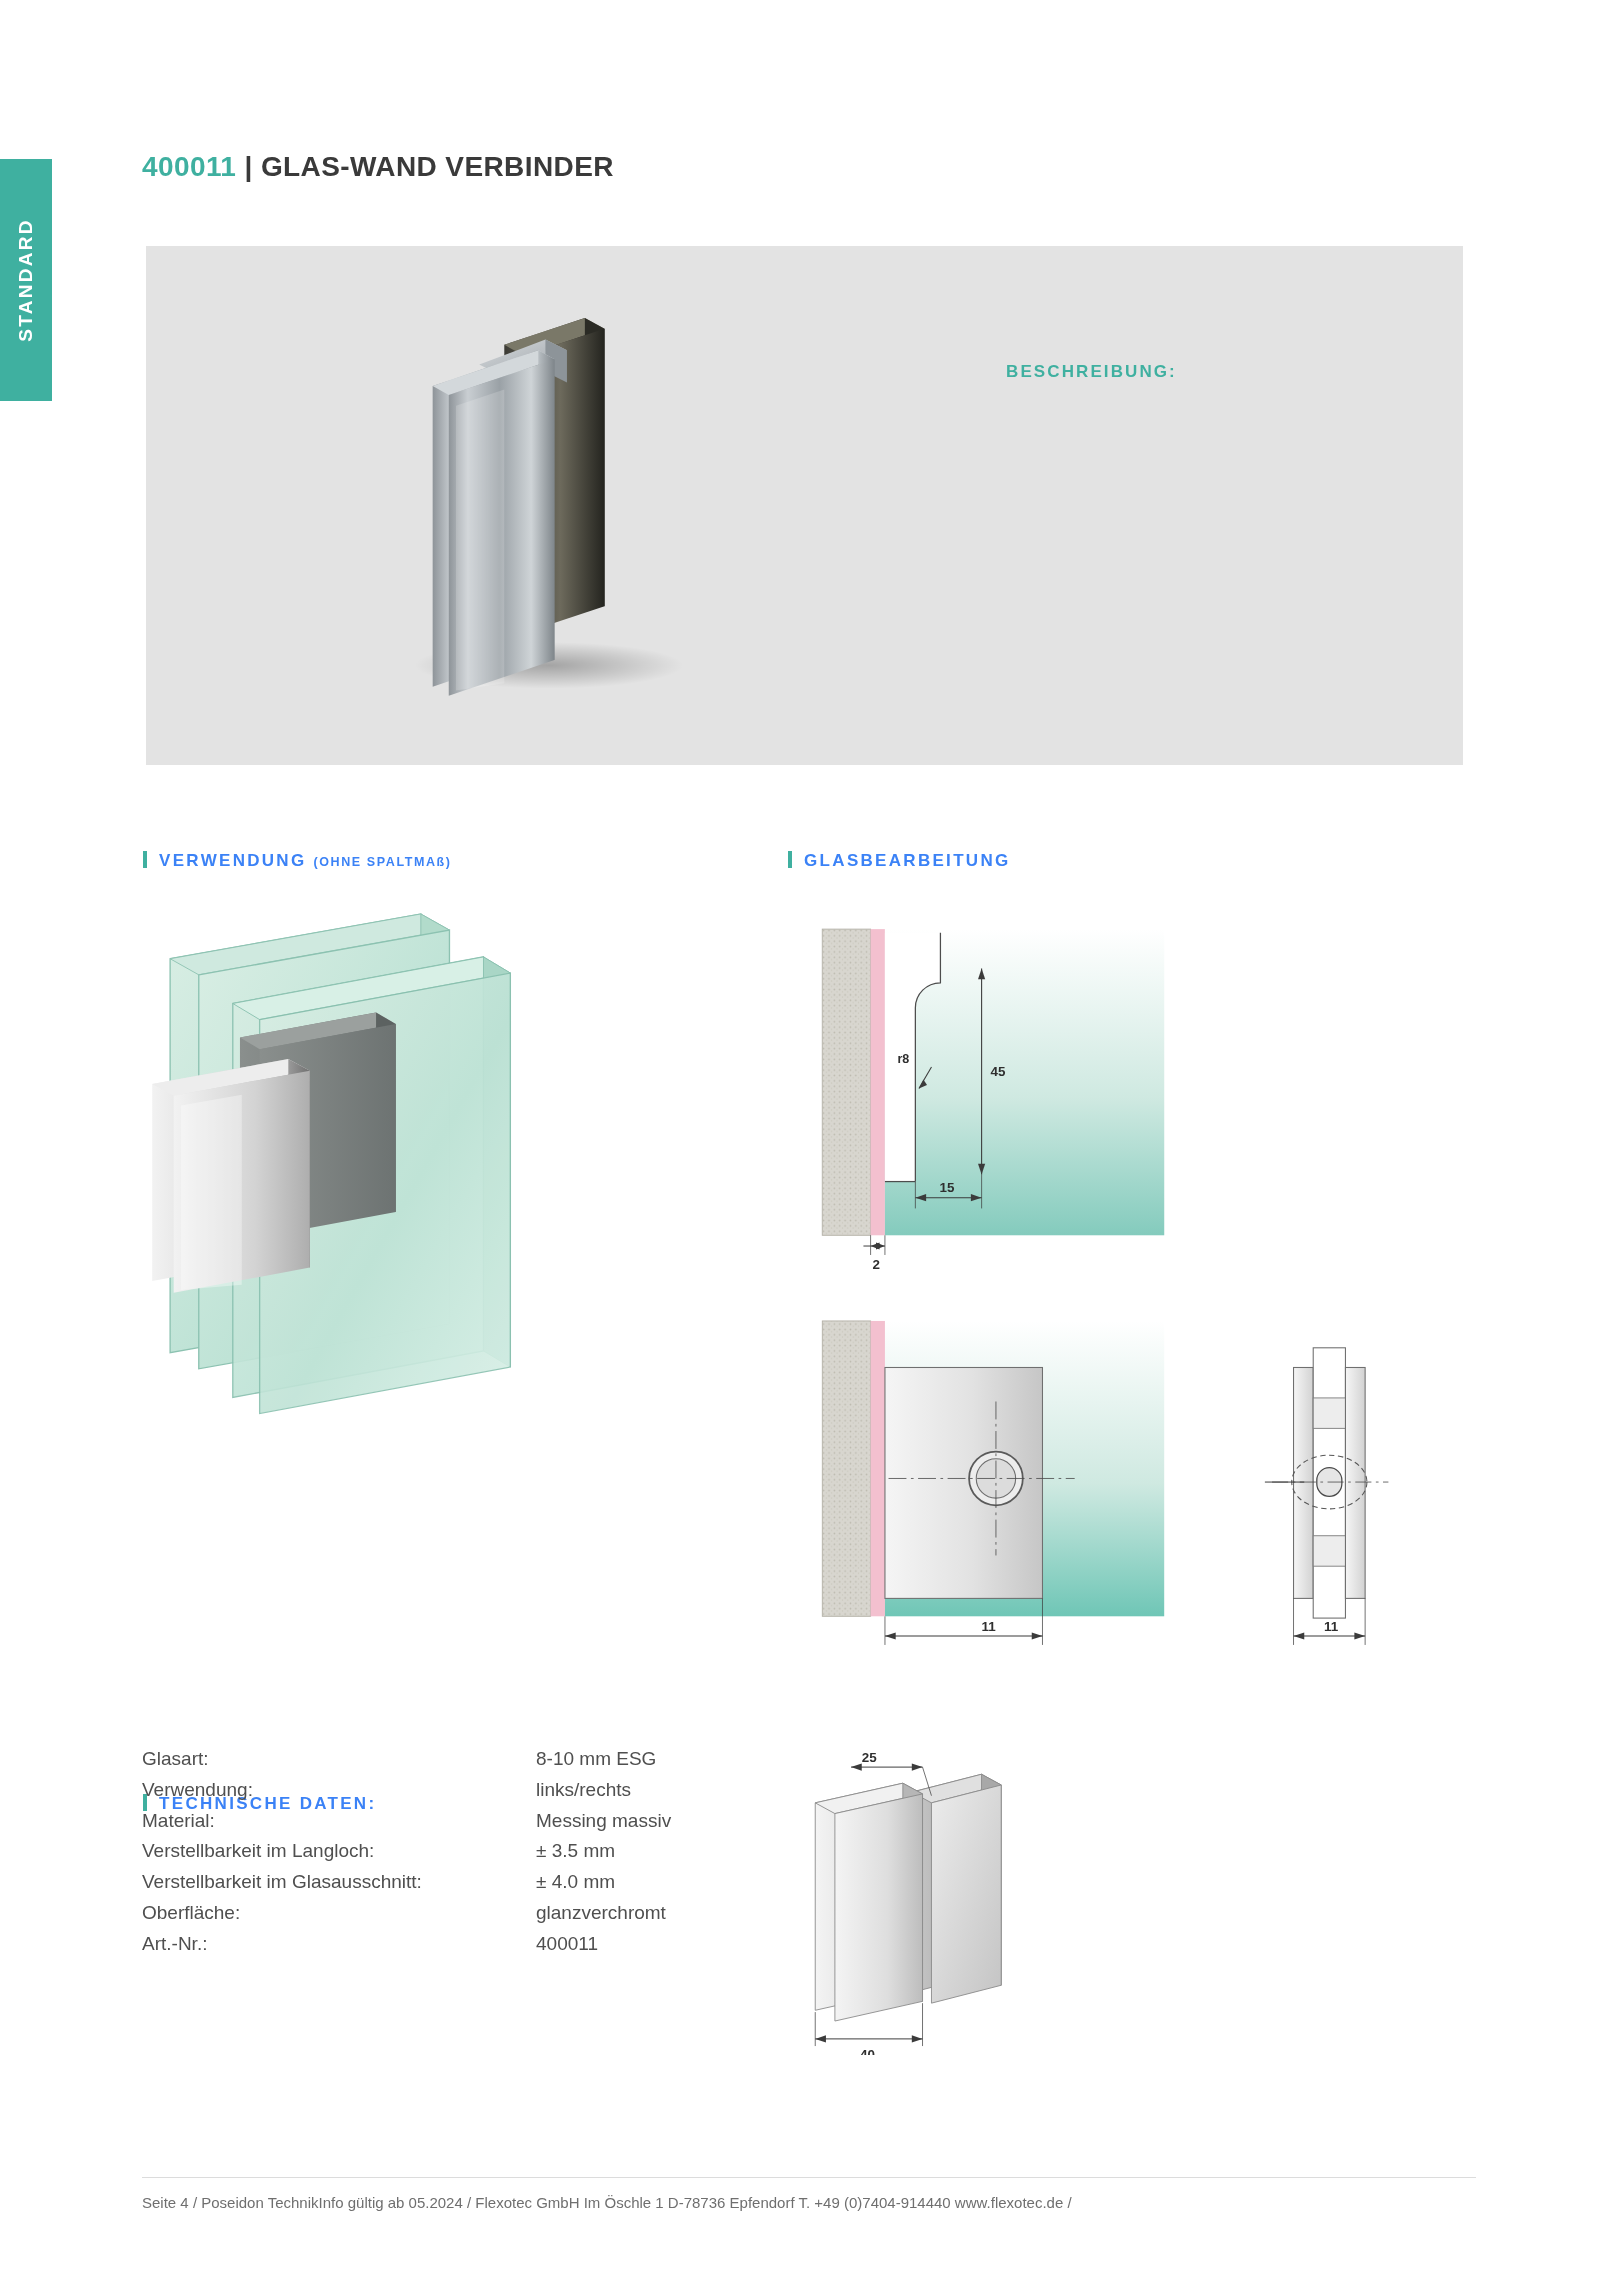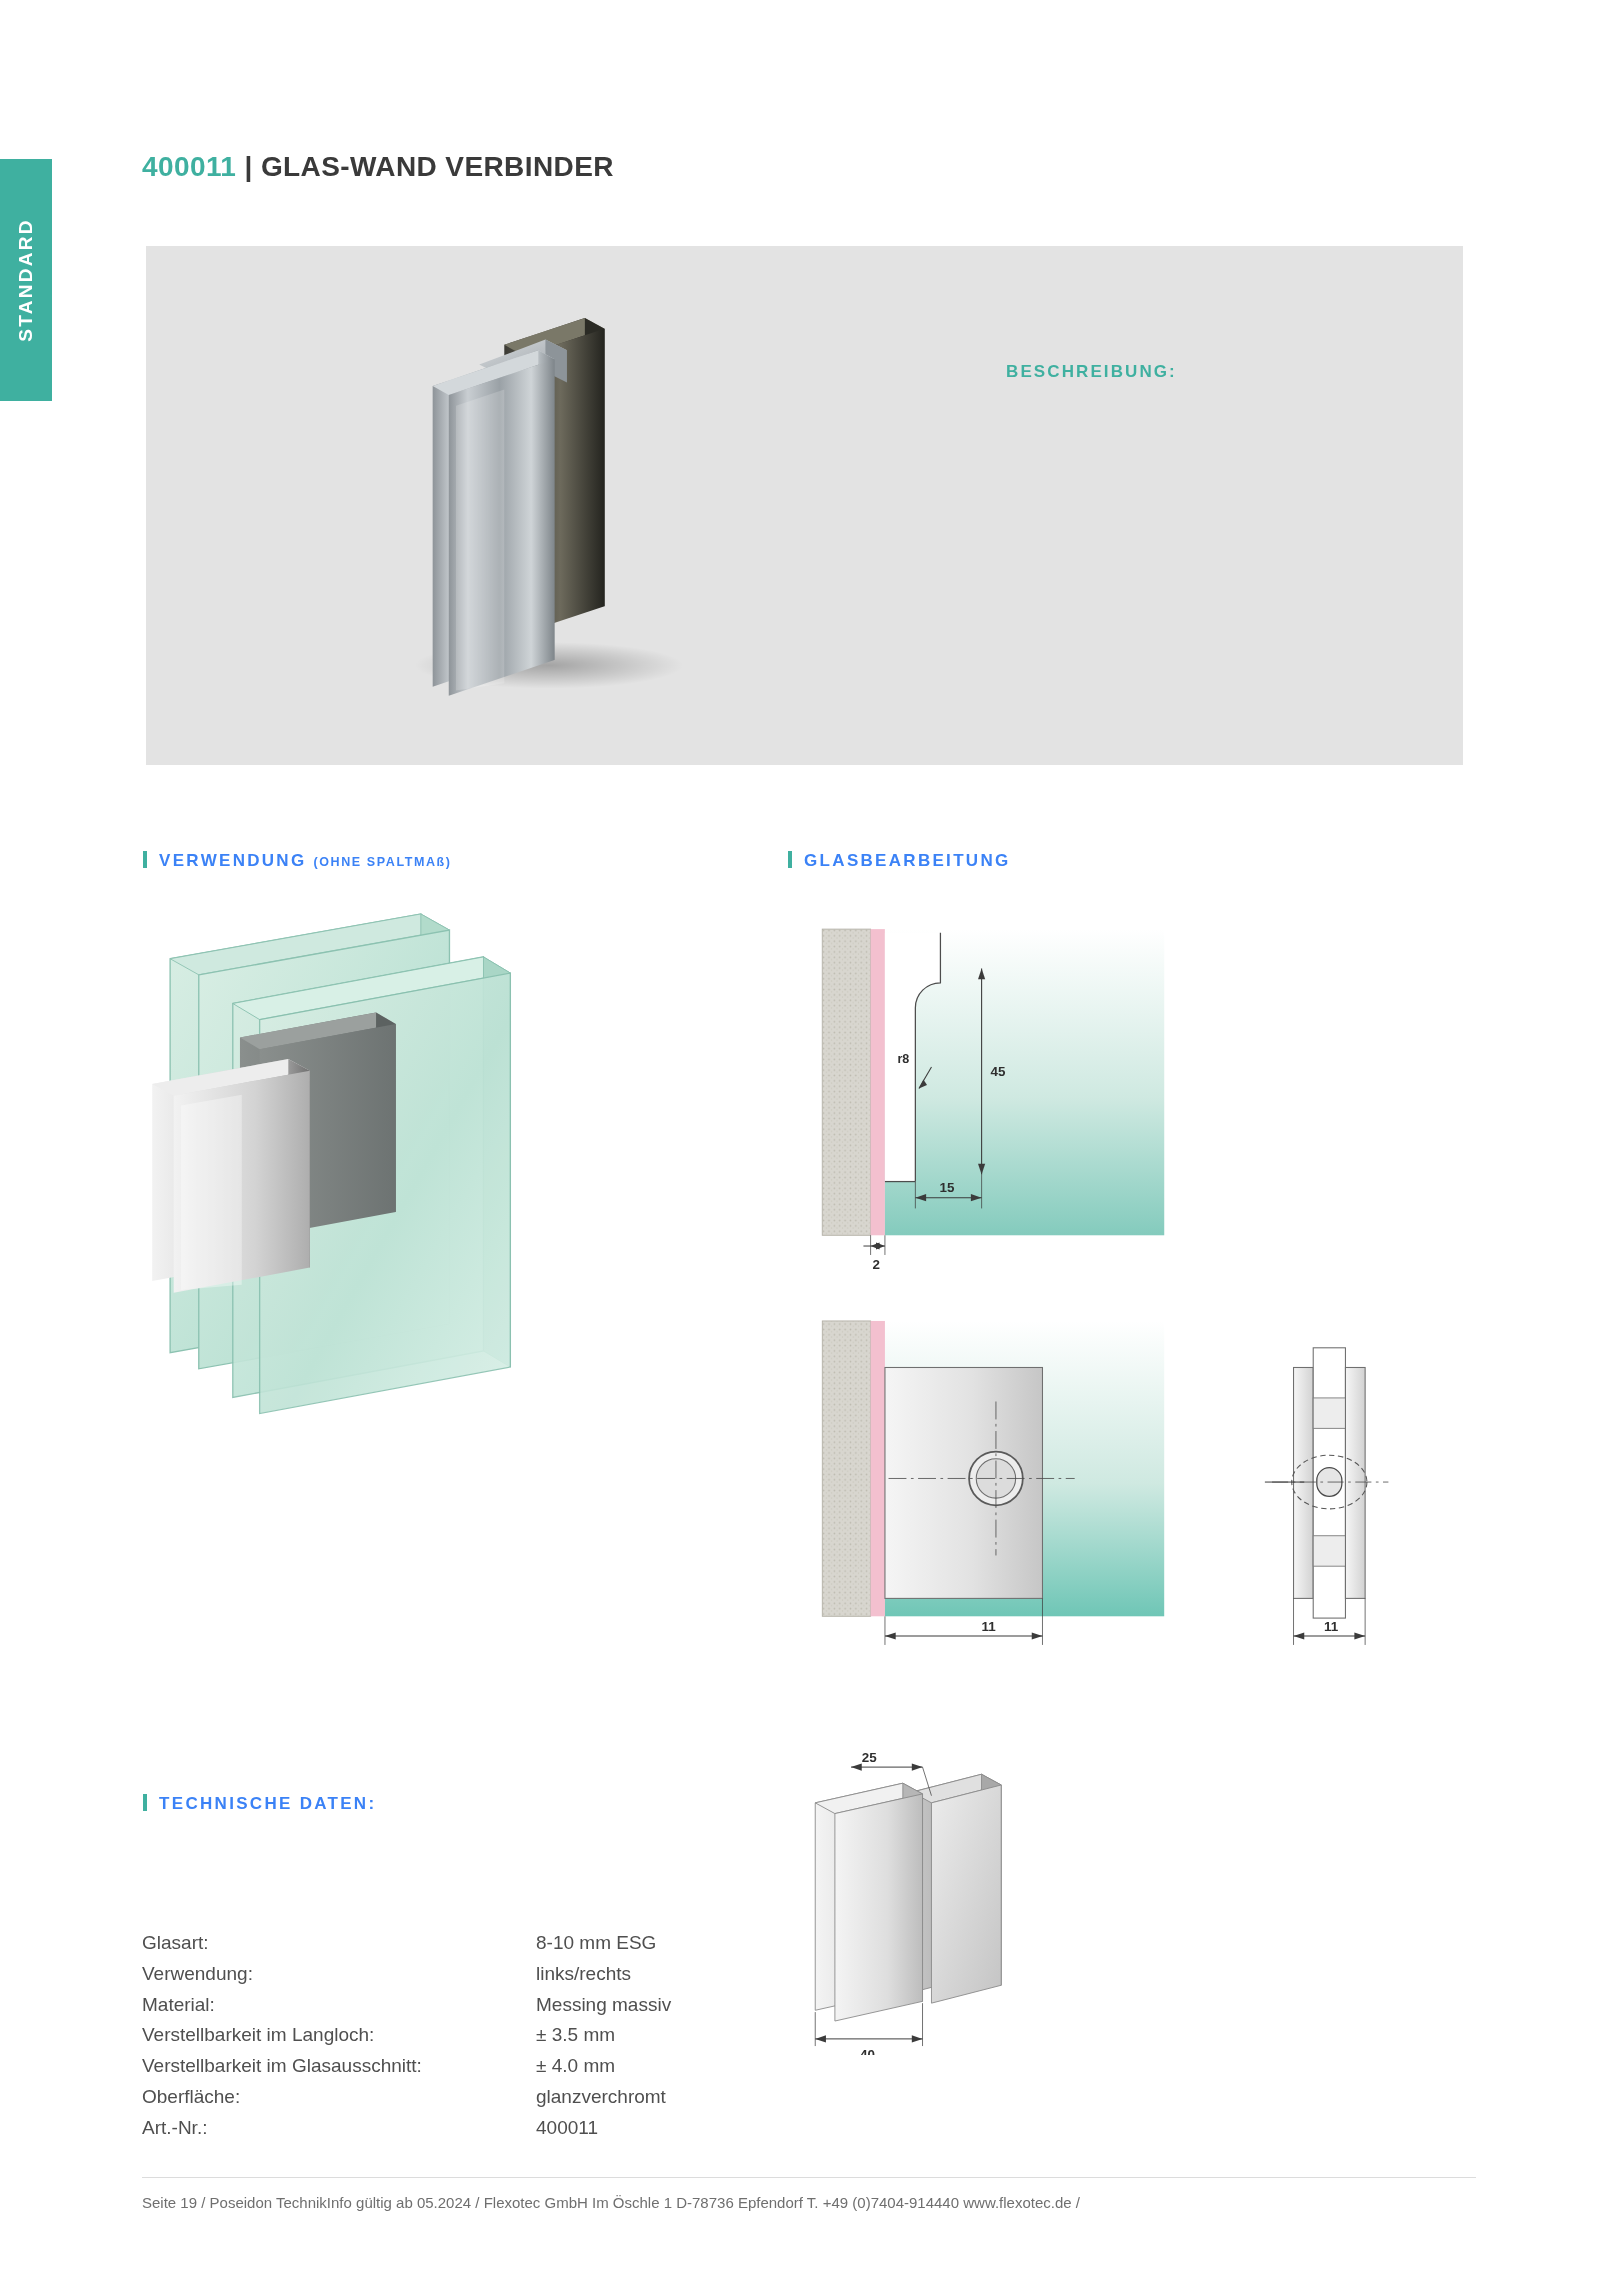--- a/index.html
+++ b/index.html
@@ -101,21 +101,21 @@
     letter-spacing: 1.6px;
   }
 
   #head-verwendung { left: 143px; top: 851px; }
   #head-glas       { left: 788px; top: 851px; }
   #head-technische { left: 143px; top: 1794px; }
 
   
   .tech-table {
     position: absolute;
-    left: 142px; top: 1928px;
+    left: 142px; top: 1744px;
     width: 609px;
     font-size: 19px;
     color: #4f4f4f;
   }
   .tech-row { display: flex; line-height: 1.62; }
   .tech-key { width: 394px; }
   .tech-val { flex: 1; }
 
   
   .footer {
@@ -460,16 +460,16 @@
     <div class="tech-key">Oberfläche:</div>
     <div class="tech-val">glanzverchromt</div>
   </div>
   <div class="tech-row">
     <div class="tech-key">Art.-Nr.:</div>
     <div class="tech-val">400011</div>
   </div>
 </div>
 
 <div class="footer">
-  <span class="pg">Seite 19</span>
+  <span class="pg">Seite 4</span>
   <span>/ Poseidon TechnikInfo gültig ab 05.2024  /  Flexotec GmbH   Im Öschle 1   D-78736 Epfendorf   T. +49 (0)7404-914440   www.flexotec.de   /</span>
 </div>
 
 
 </body></html>

